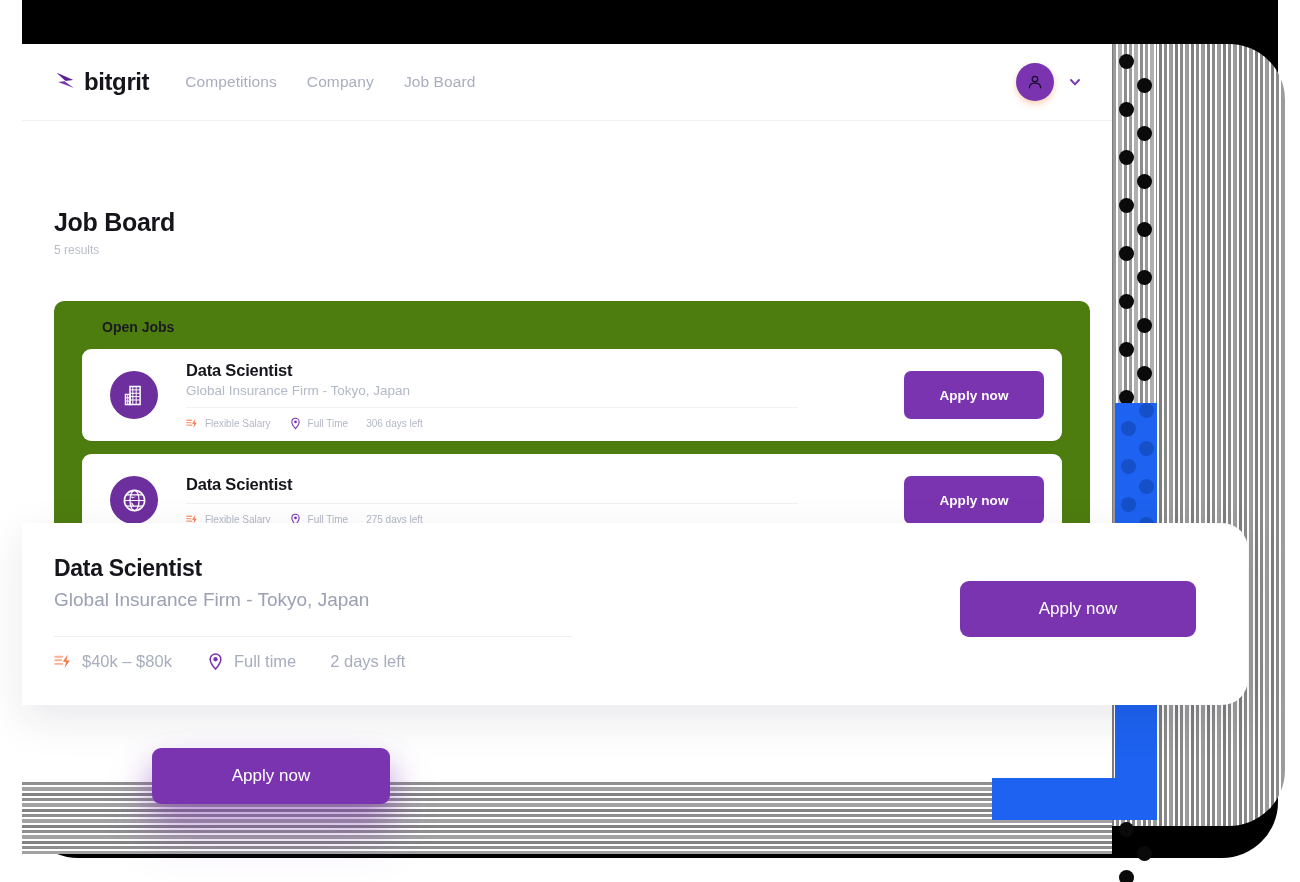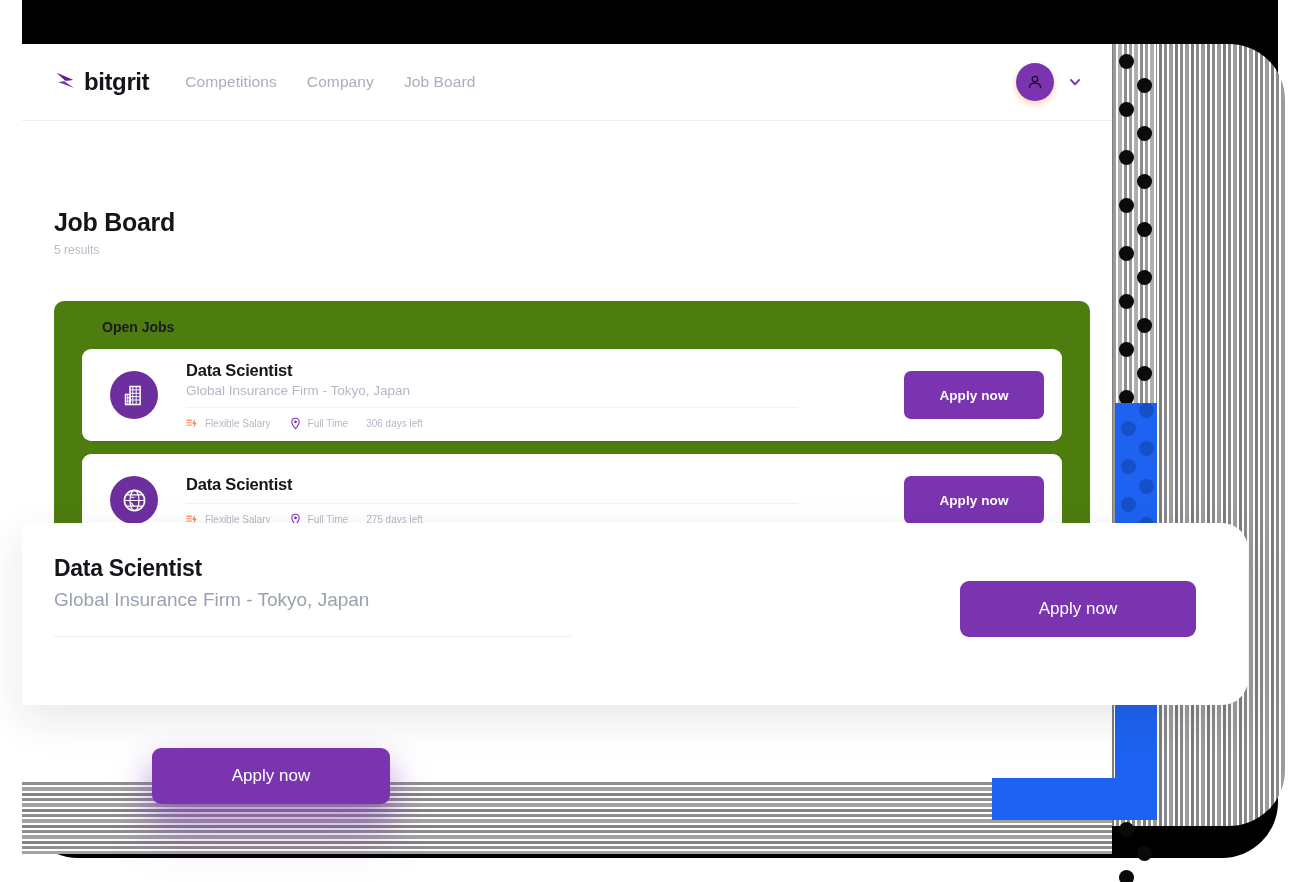--- a/index.html
+++ b/index.html
@@ -599,16 +599,33 @@
       </div>
 
     </div>
   </div>
 </div>
 
 <div class="overlay-card">
   <div class="ov-title">Data Scientist</div>
   <div class="ov-company">Global Insurance Firm - Tokyo, Japan</div>
   <div class="ov-divider"></div>
+  <div class="ov-meta">
+    <span class="meta-item">
+      <svg class="meta-icon" viewBox="0 0 16 16">
+        <path d="M1 4h6M1 7h5M1 10h6" stroke="#f9b295" stroke-width="1.6" stroke-linecap="round"></path>
+        <path d="M11.5 2 L7.5 8.2 L10.3 8.2 L8.8 13.6 L13.2 7.2 L10.4 7.2 Z" fill="#f7703f"></path>
+      </svg>
+      <span>$40k – $80k</span>
+    </span>
+    <span class="meta-item">
+      <svg class="meta-icon" viewBox="0 0 16 16">
+        <path d="M8 1.6c-2.5 0-4.5 2-4.5 4.5 0 3.3 4.5 8.3 4.5 8.3s4.5-5 4.5-8.3c0-2.5-2-4.5-4.5-4.5z" fill="none" stroke="#7b34b0" stroke-width="1.3"></path>
+        <circle cx="8" cy="6.1" r="1.8" fill="#7b34b0"></circle>
+      </svg>
+      <span>Full time</span>
+    </span>
+    <span class="meta-item">2 days left</span>
+  </div>
   <button class="ov-apply">Apply now</button>
 </div>
 
 <button class="float-apply">Apply now</button>
 
 </body></html>

